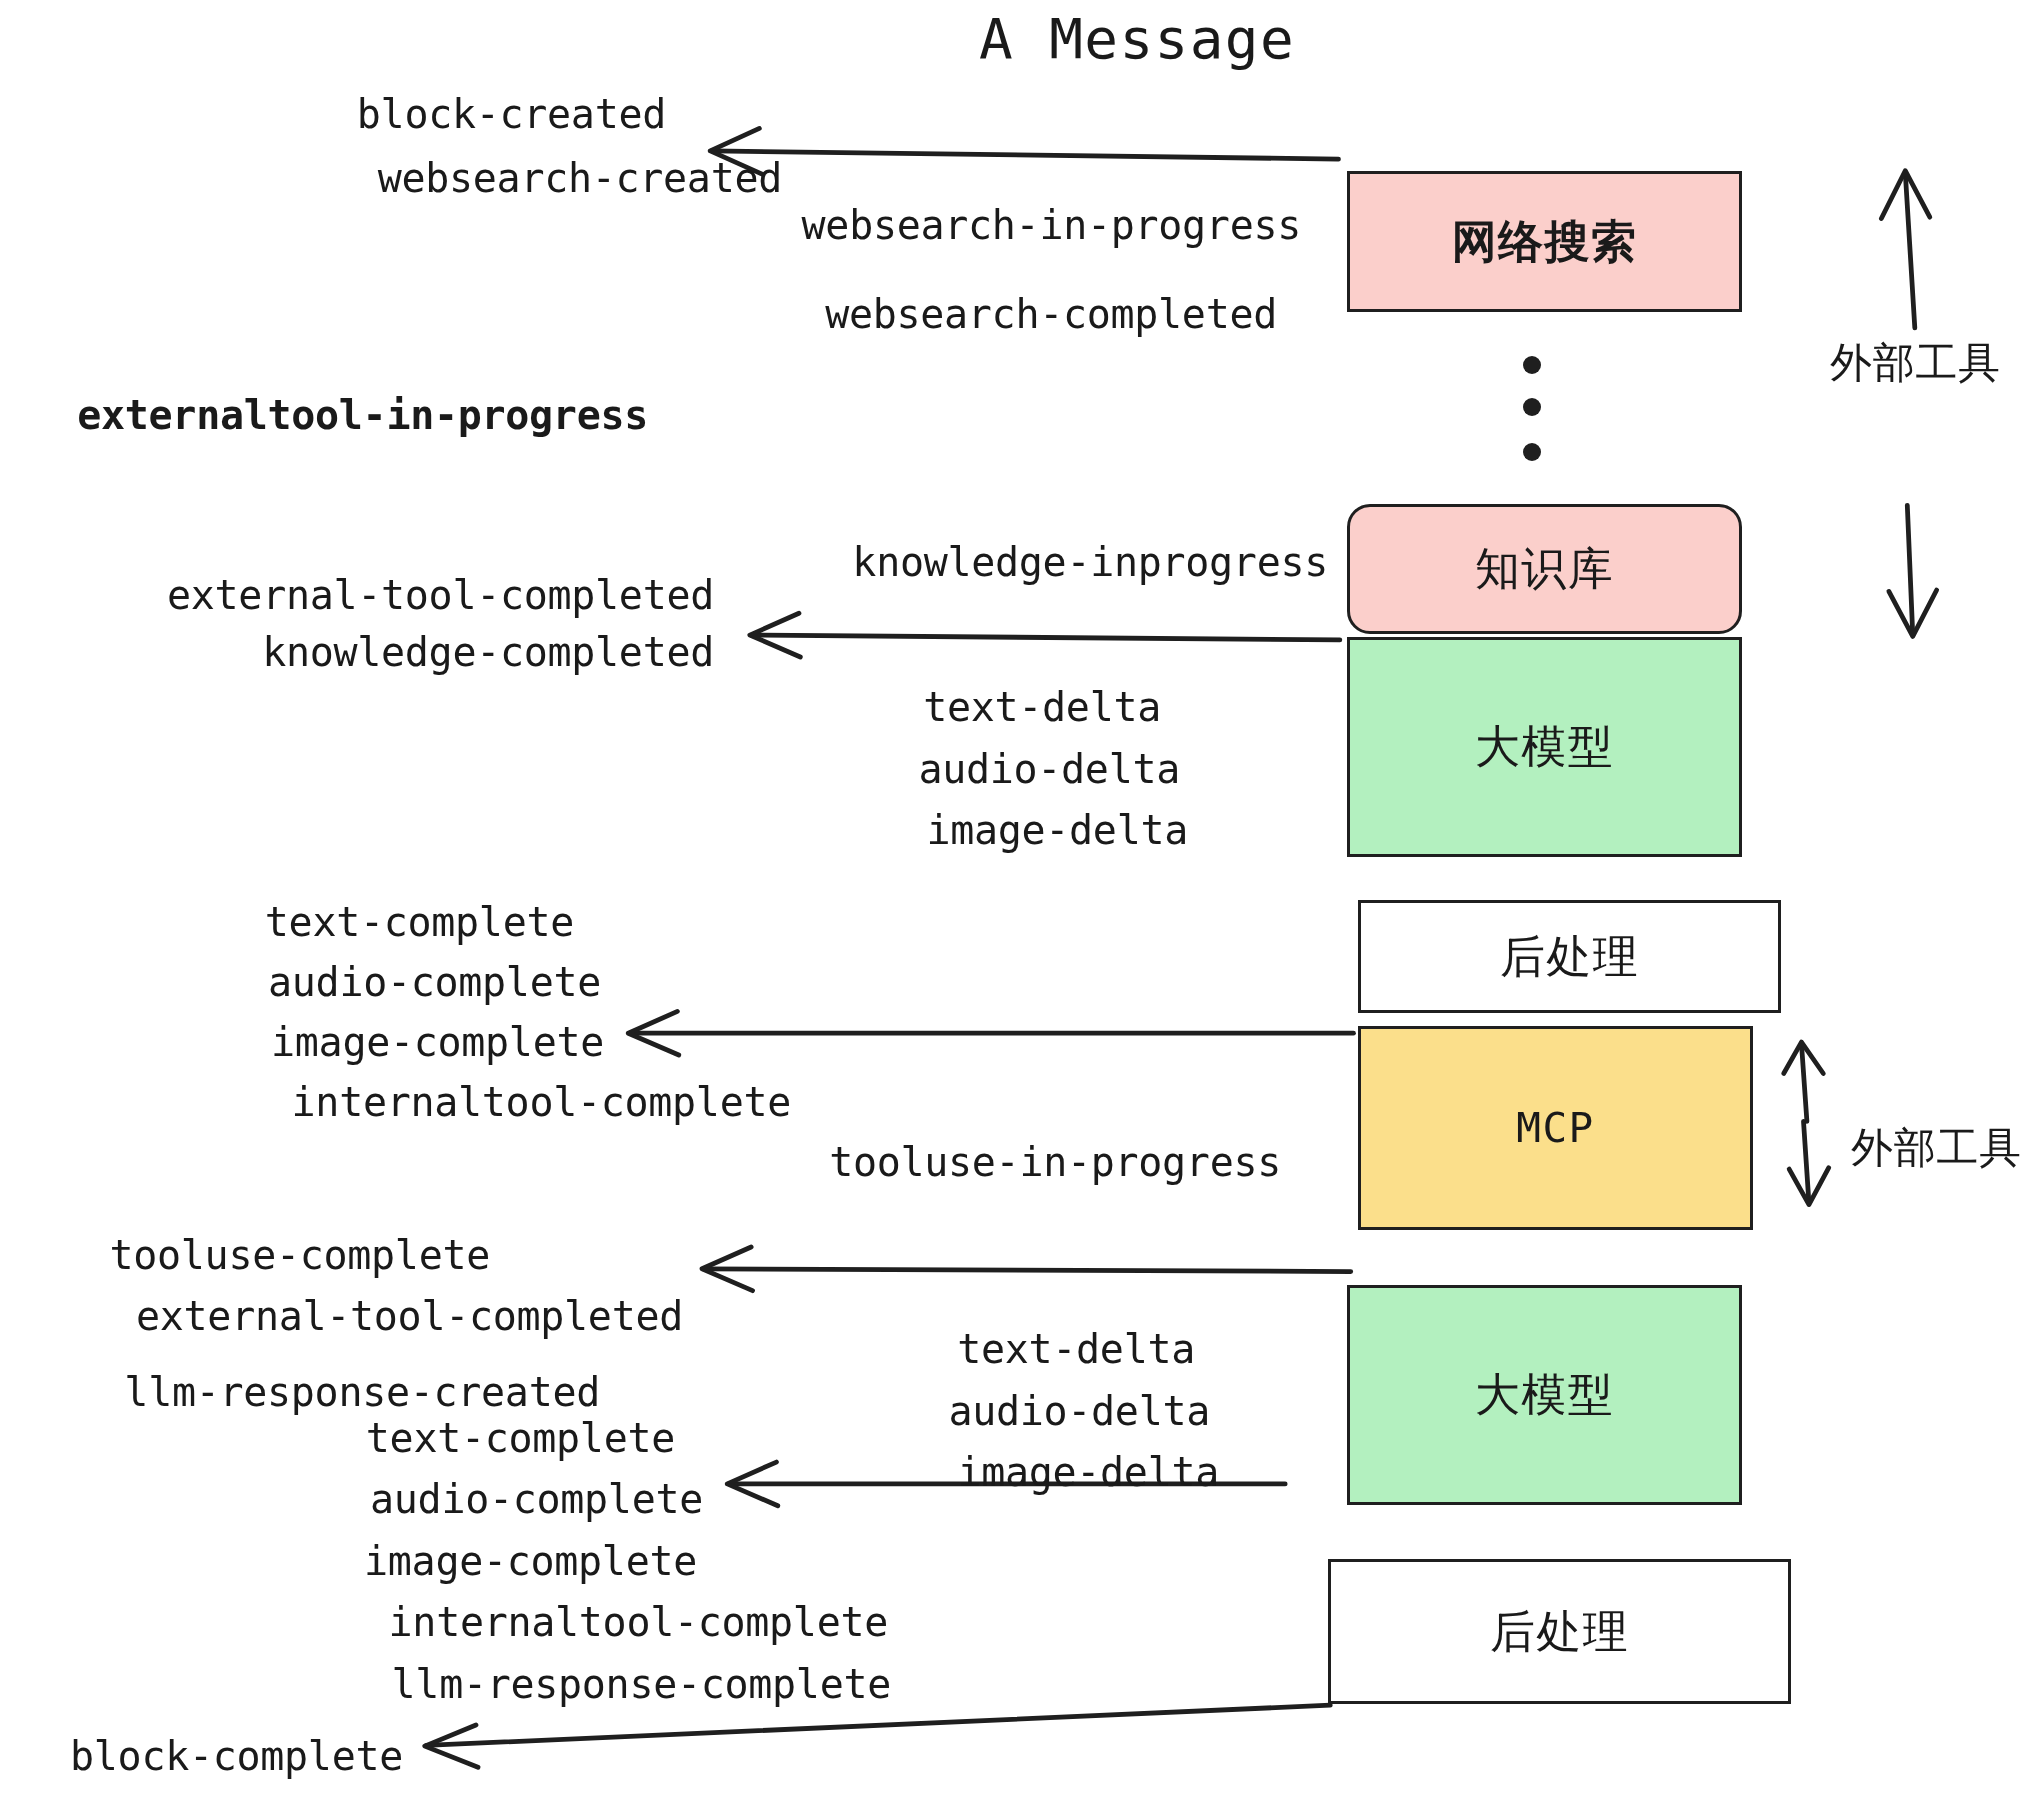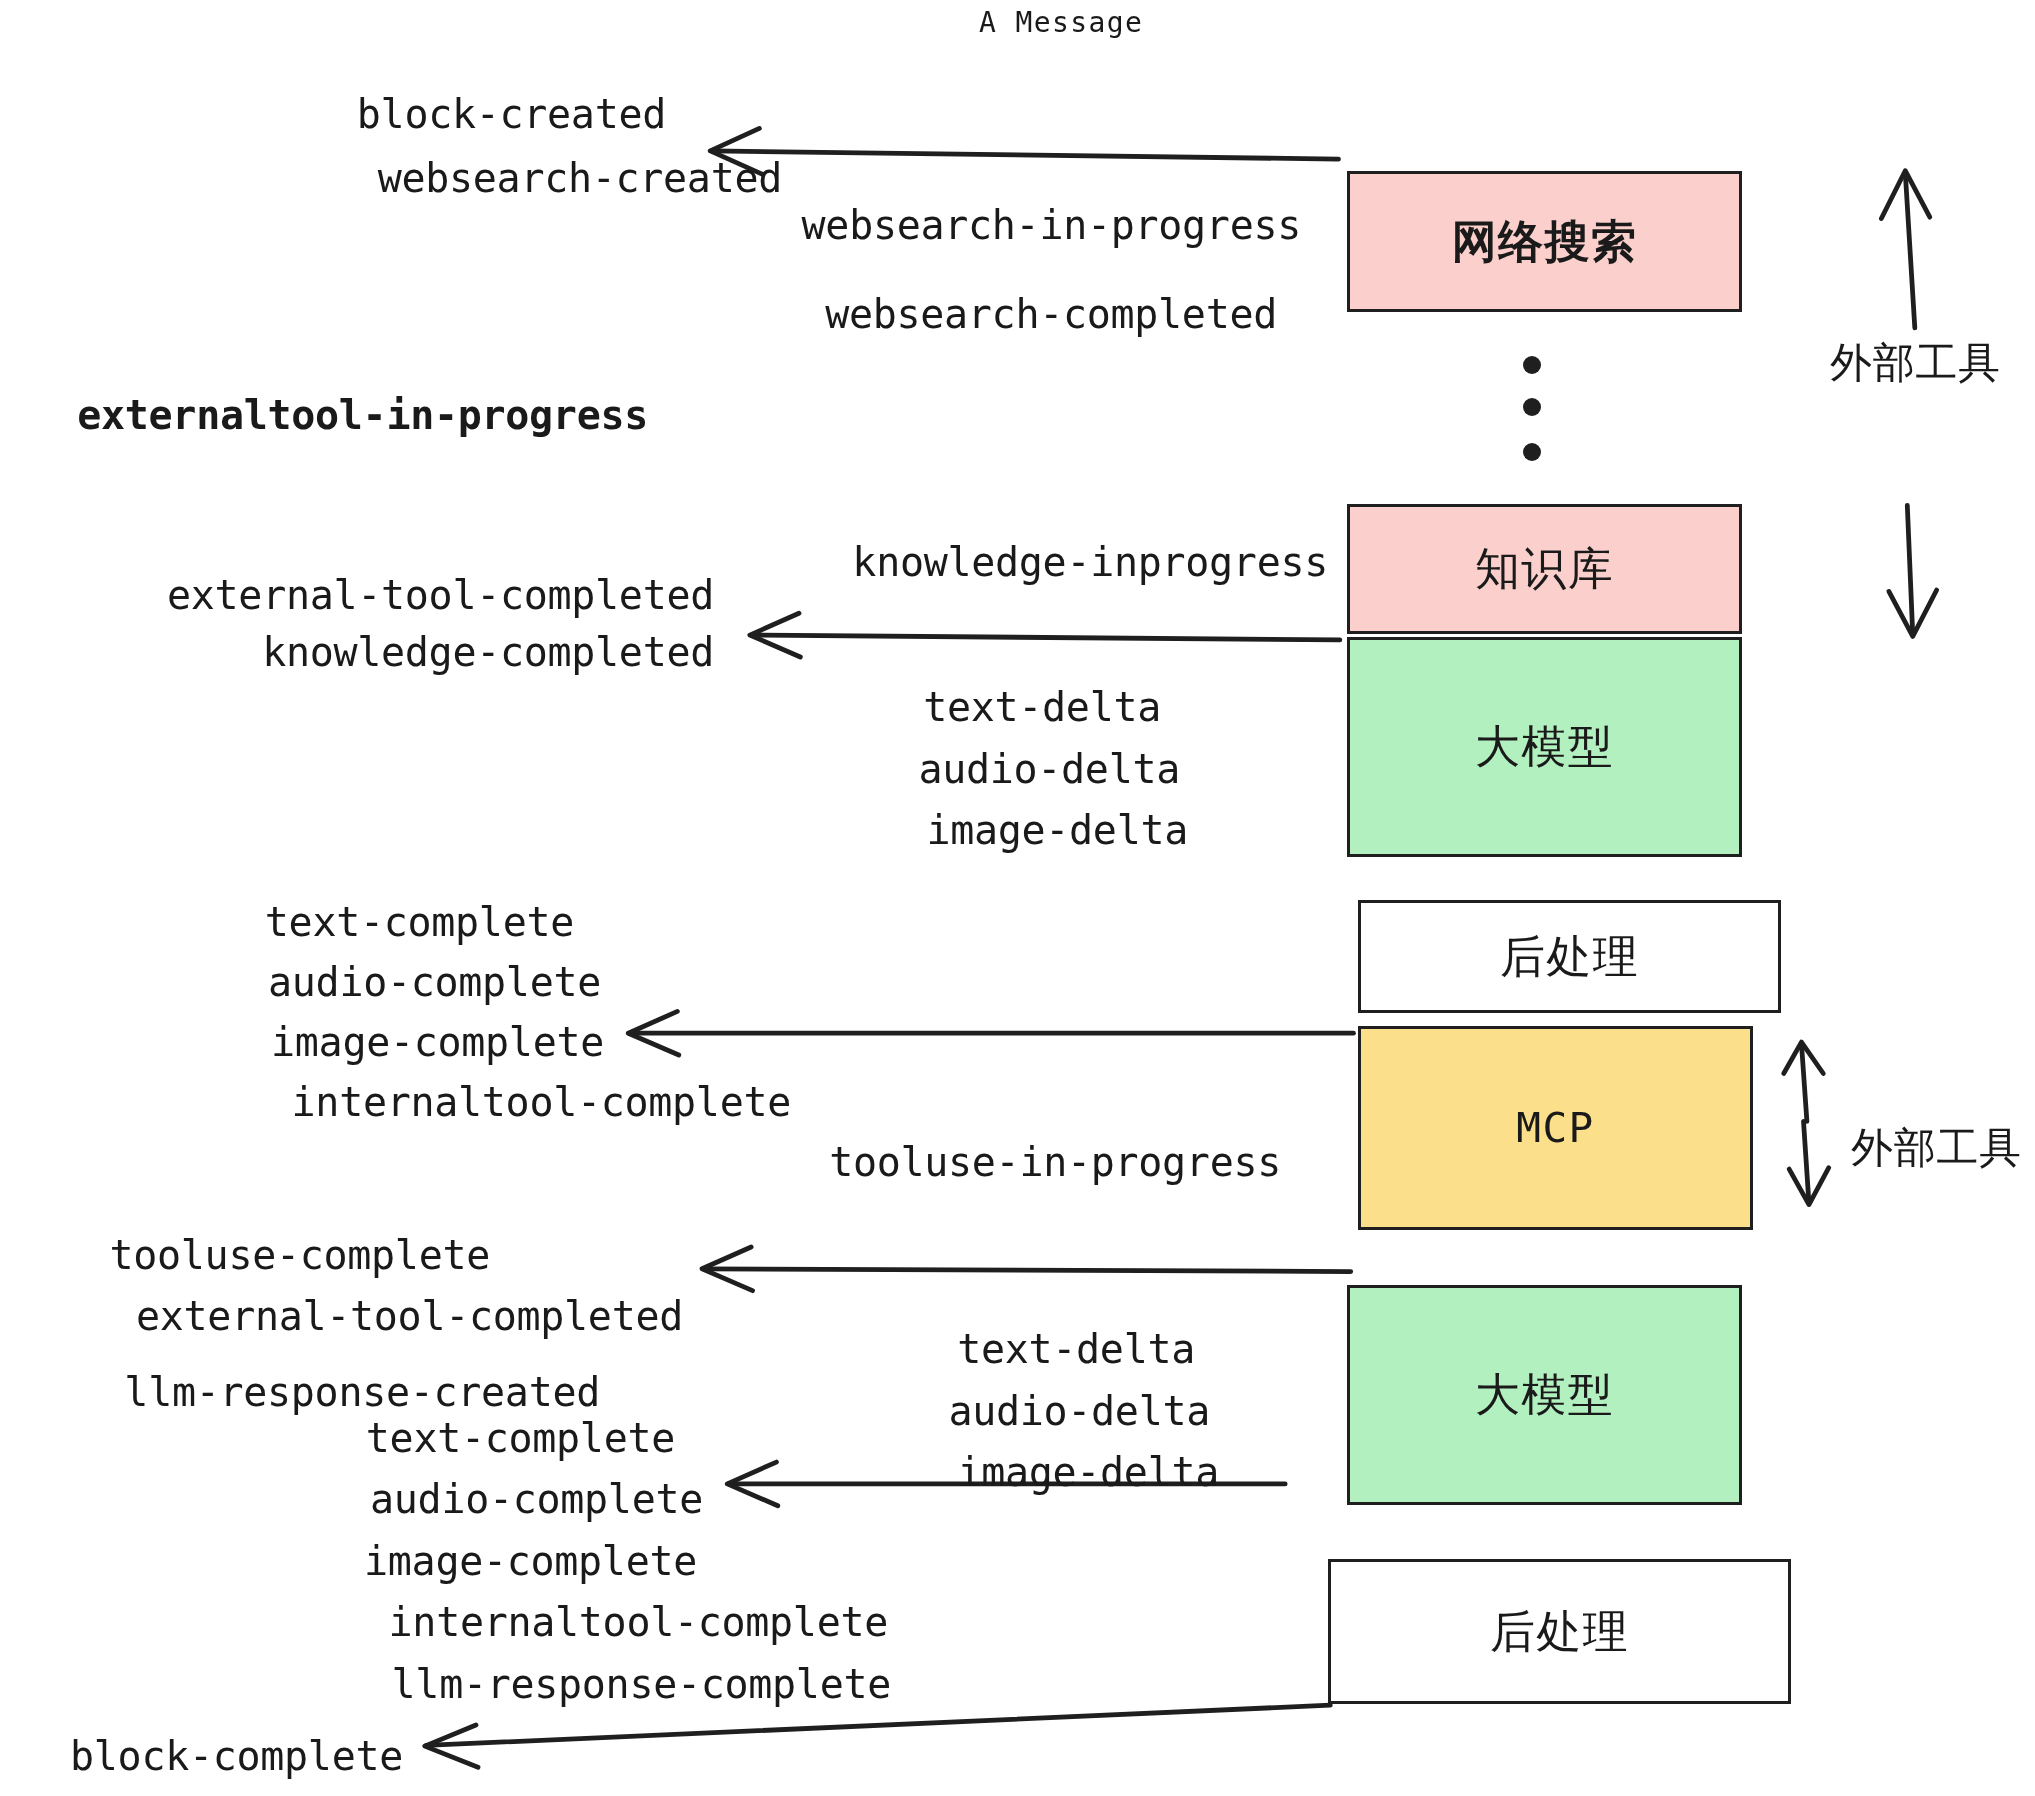--- a/index.html
+++ b/index.html
@@ -33,21 +33,21 @@
     color: #1a1a1a;
     white-space: nowrap;
     letter-spacing: -0.3px;
   }
   .ev.right {
     text-align: right;
   }
   .title {
     position: absolute;
     font-family: "DejaVu Sans Mono", monospace;
-    font-size: 28px;
+    font-size: 56px;
     color: #1a1a1a;
     white-space: nowrap;
     letter-spacing: 1.4px;
   }
   .node {
     position: absolute;
     box-sizing: border-box;
     border: 3.4px solid #1f1f1f;
     display: flex;
     align-items: center;
@@ -134,21 +134,21 @@
         <path d="M2641 1642 L2649 1762"></path>
         <path d="M2620 1712 L2649 1764 L2678 1710"></path>
       </g>
     </g>
   </svg>
 
   <div class="node" style="left:1347px; top:171px; width:395px; height:141px; background:#fbcfcb;font-weight:bold;">
     <span>网络搜索</span>
   </div>
 
-  <div class="node" style="left:1347px; top:504px; width:395px; height:130px; background:#fbcfcb;">
+  <div class="node" style="left:1347px; top:504px; width:395px; height:130px; background:#fbcfcb;border-radius:23px;">
     <span>知识库</span>
   </div>
 
   <div class="node" style="left:1347px; top:637px; width:395px; height:220px; background:#b3f0bf;">
     <span>大模型</span>
   </div>
 
   <div class="node" style="left:1358px; top:900px; width:423px; height:113px; background:#ffffff;">
     <span>后处理</span>
   </div>

